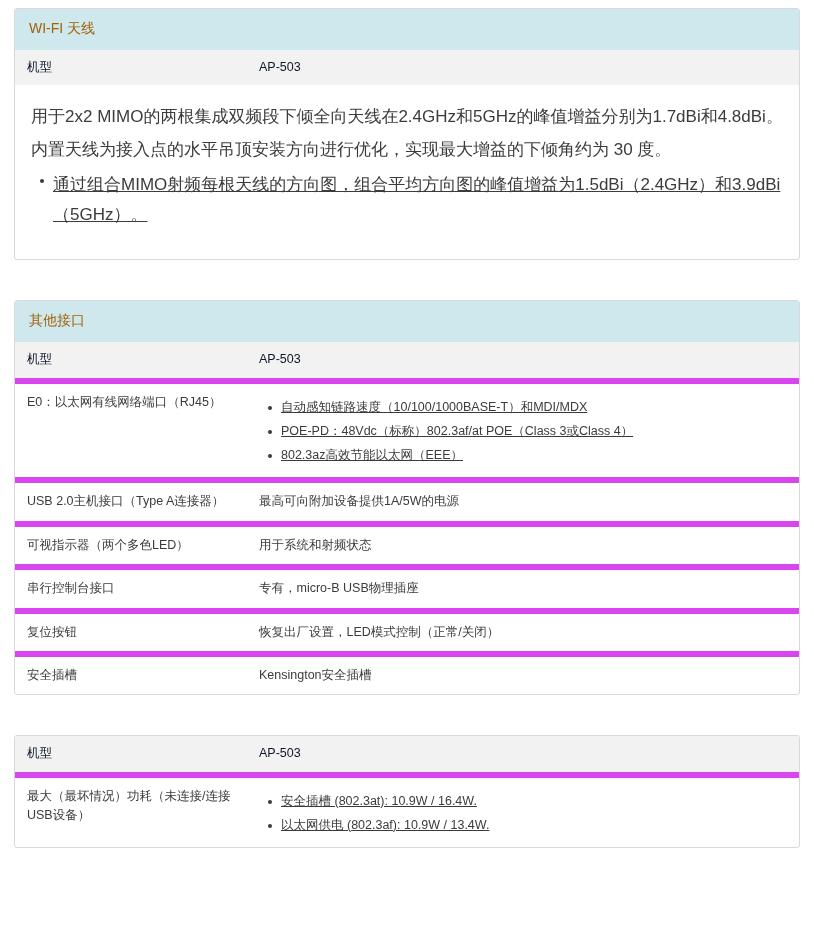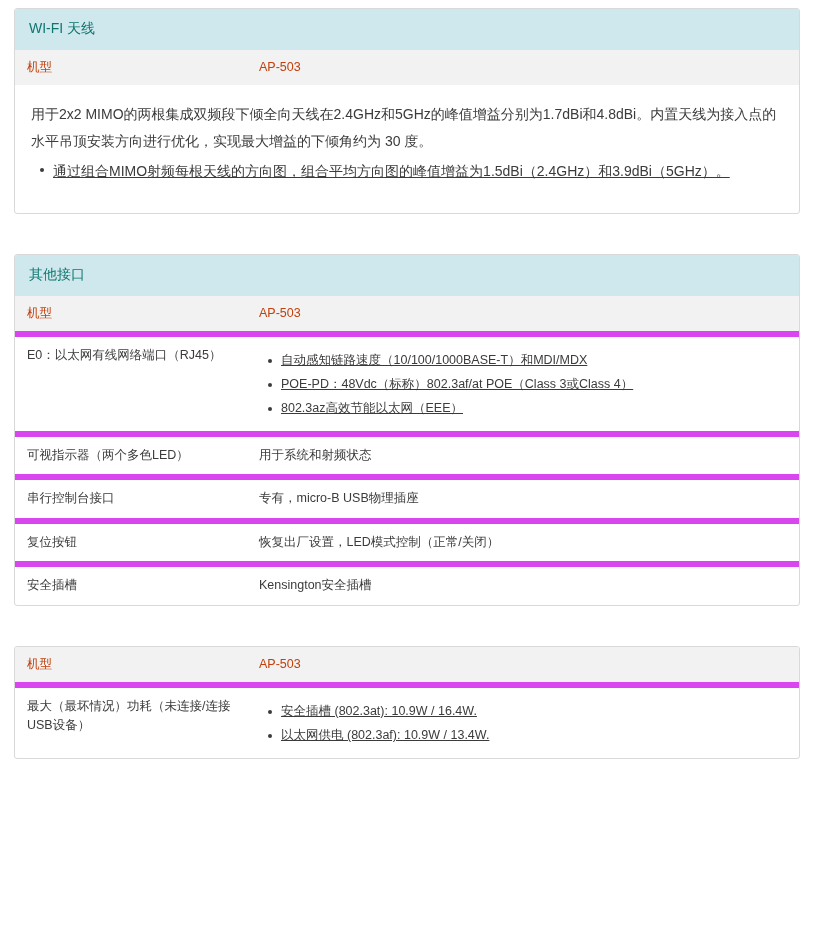--- a/index.html
+++ b/index.html
@@ -23,52 +23,52 @@
     margin: 0 14px 18px 14px;
     border: 1px solid #d9d9d9;
     border-radius: 3px;
     overflow: hidden;
     background: #fff;
   }
   .section-header {
     background: #cfe8ee;
     padding: 11px 14px;
     font-size: 14px;
-    color: #0f766e;
+    color: #a16207;
     border-bottom: 1px solid #cfe8ee;
   }
   table.spec {
     width: 100%;
     border-collapse: collapse;
     table-layout: fixed;
   }
   table.spec td {
     border-top: 6px solid #d946ef;
     vertical-align: top;
     padding: 9px 12px;
     font-size: 12.5px;
     line-height: 1.55;
     color: #3b3b3b;
   }
   table.spec tr.head td {
     background: #f2f2f2;
     border-top: none;
     padding: 8px 12px;
-    color: #c2410c;
+    color: #0f172a;
   }
   td.col-label {
     width: 208px;
   }
   td.col-value {
     width: auto;
   }
   .free-body {
     padding: 16px 16px 26px 16px;
     line-height: 1.9;
-    font-size: 14px;
+    font-size: 17px;
   }
   .free-body p {
     margin: 0 0 4px 0;
     text-indent: 0;
   }
   ul.bullets {
     margin: 4px 0 0 0;
     padding-left: 22px;
     list-style: none;
   }
@@ -132,20 +132,24 @@
         <td class="col-label">E0：以太网有线网络端口（RJ45）</td>
         <td class="col-value">
           <ul class="bullets tight">
             <li>自动感知链路速度（10/100/1000BASE-T）和MDI/MDX</li>
             <li>POE-PD：48Vdc（标称）802.3af/at POE（Class 3或Class 4）</li>
             <li>802.3az高效节能以太网（EEE）</li>
           </ul>
         </td>
       </tr>
       <tr>
+        <td class="col-label">USB 2.0主机接口（Type A连接器）</td>
+        <td class="col-value">最高可向附加设备提供1A/5W的电源</td>
+      </tr>
+      <tr>
         <td class="col-label">可视指示器（两个多色LED）</td>
         <td class="col-value">用于系统和射频状态</td>
       </tr>
       <tr>
         <td class="col-label">串行控制台接口</td>
         <td class="col-value">专有，micro-B USB物理插座</td>
       </tr>
       <tr>
         <td class="col-label">复位按钮</td>
         <td class="col-value">恢复出厂设置，LED模式控制（正常/关闭）</td>

